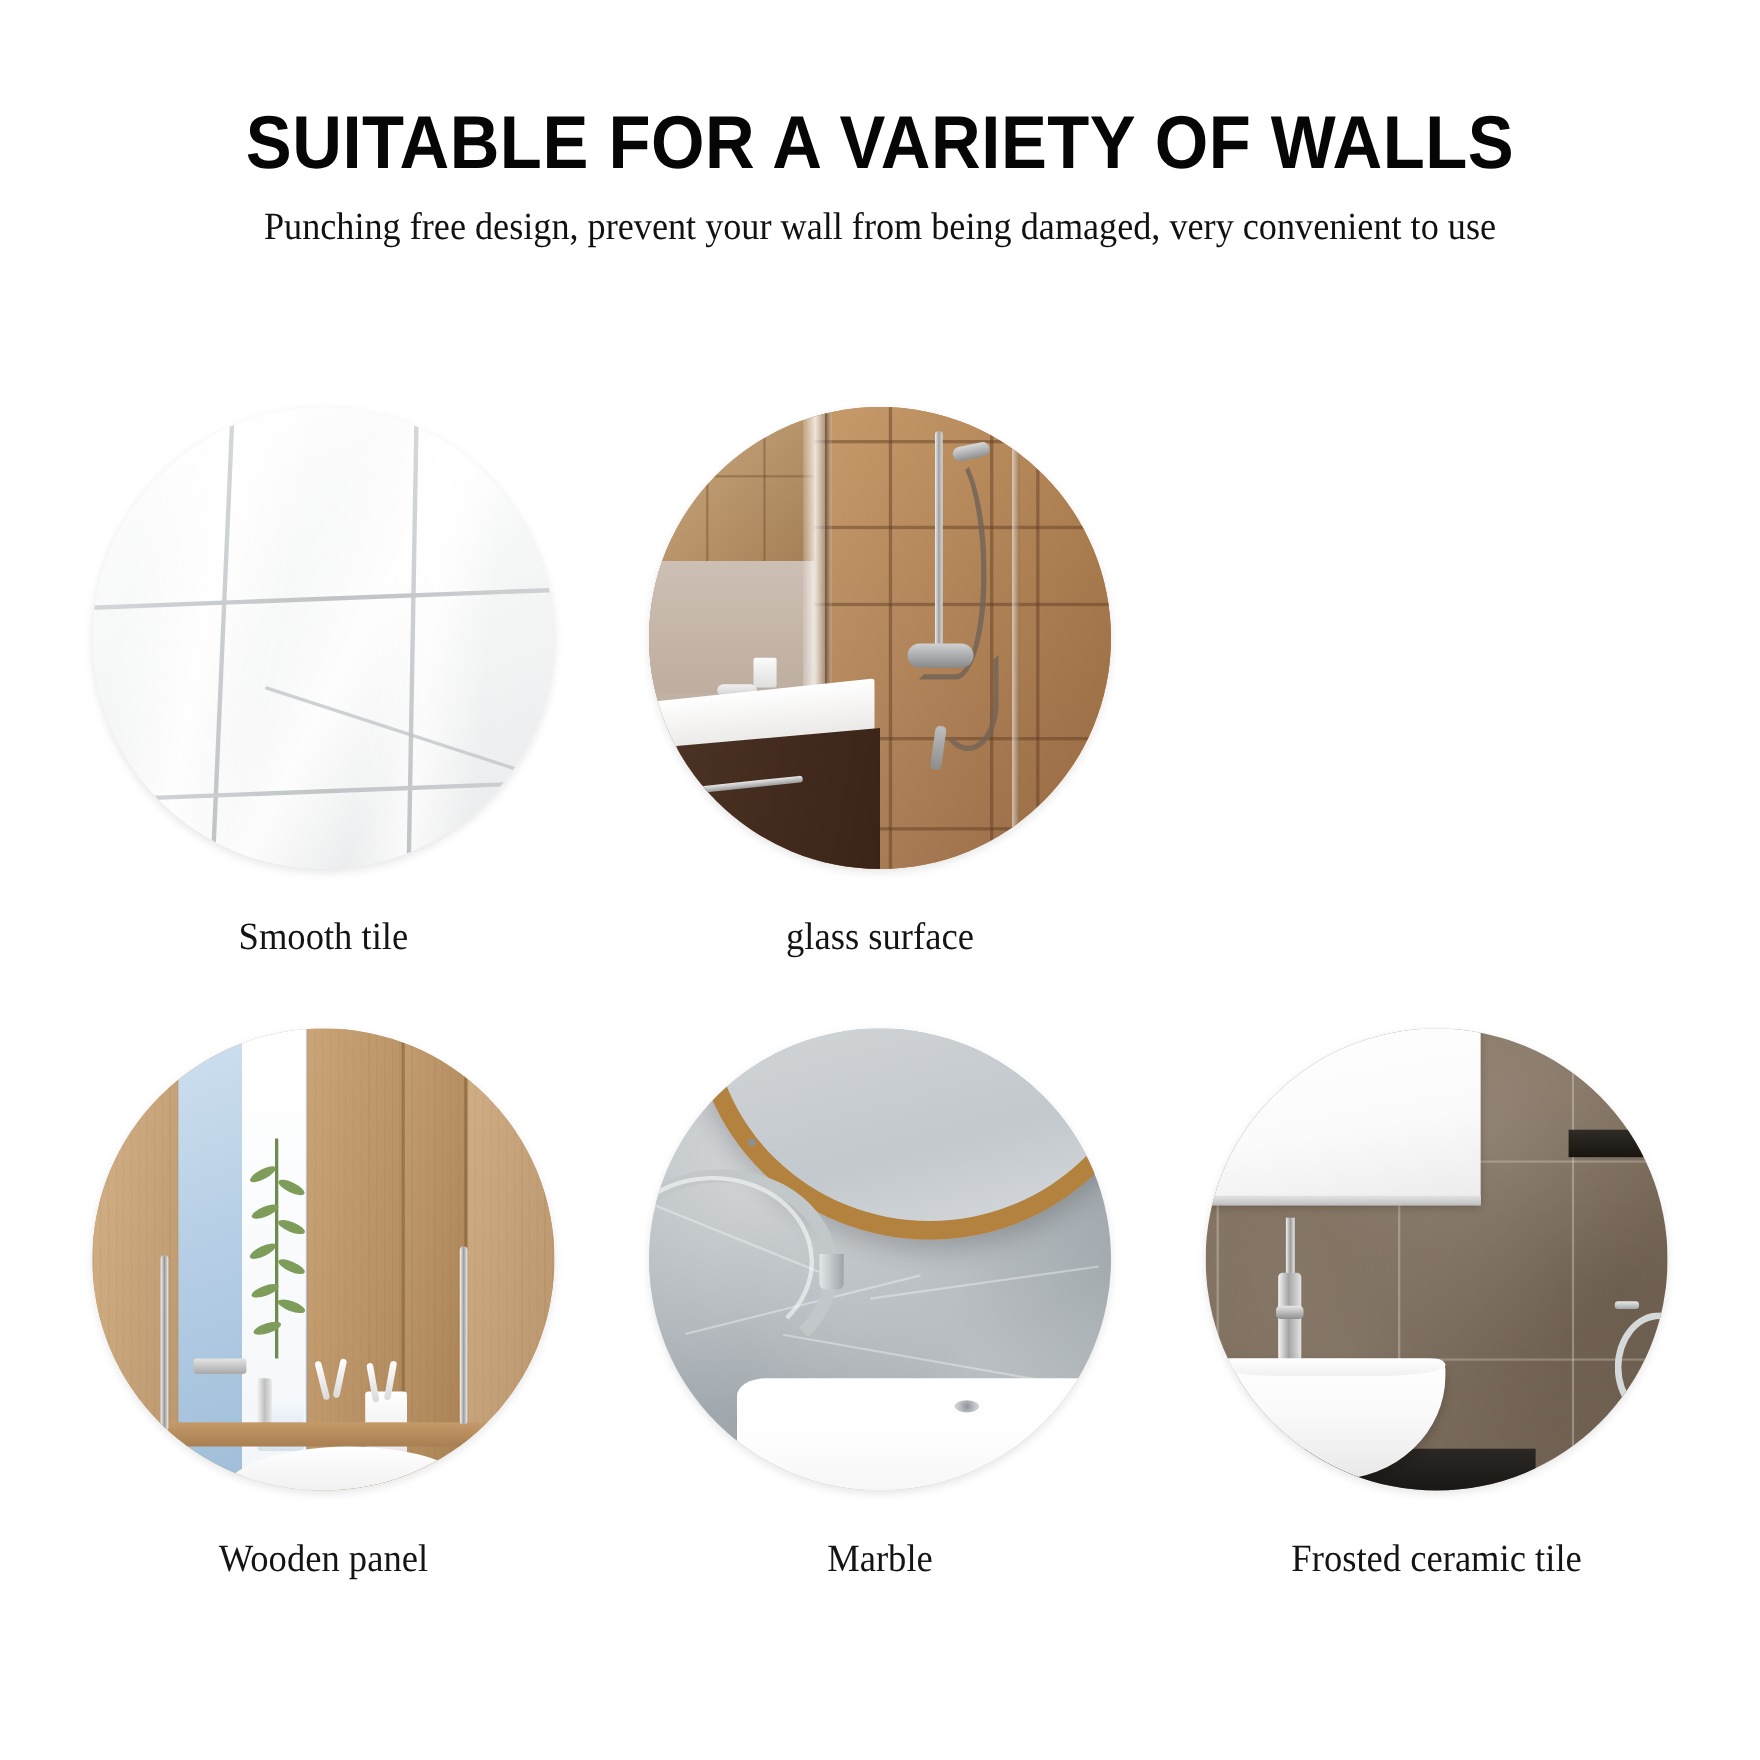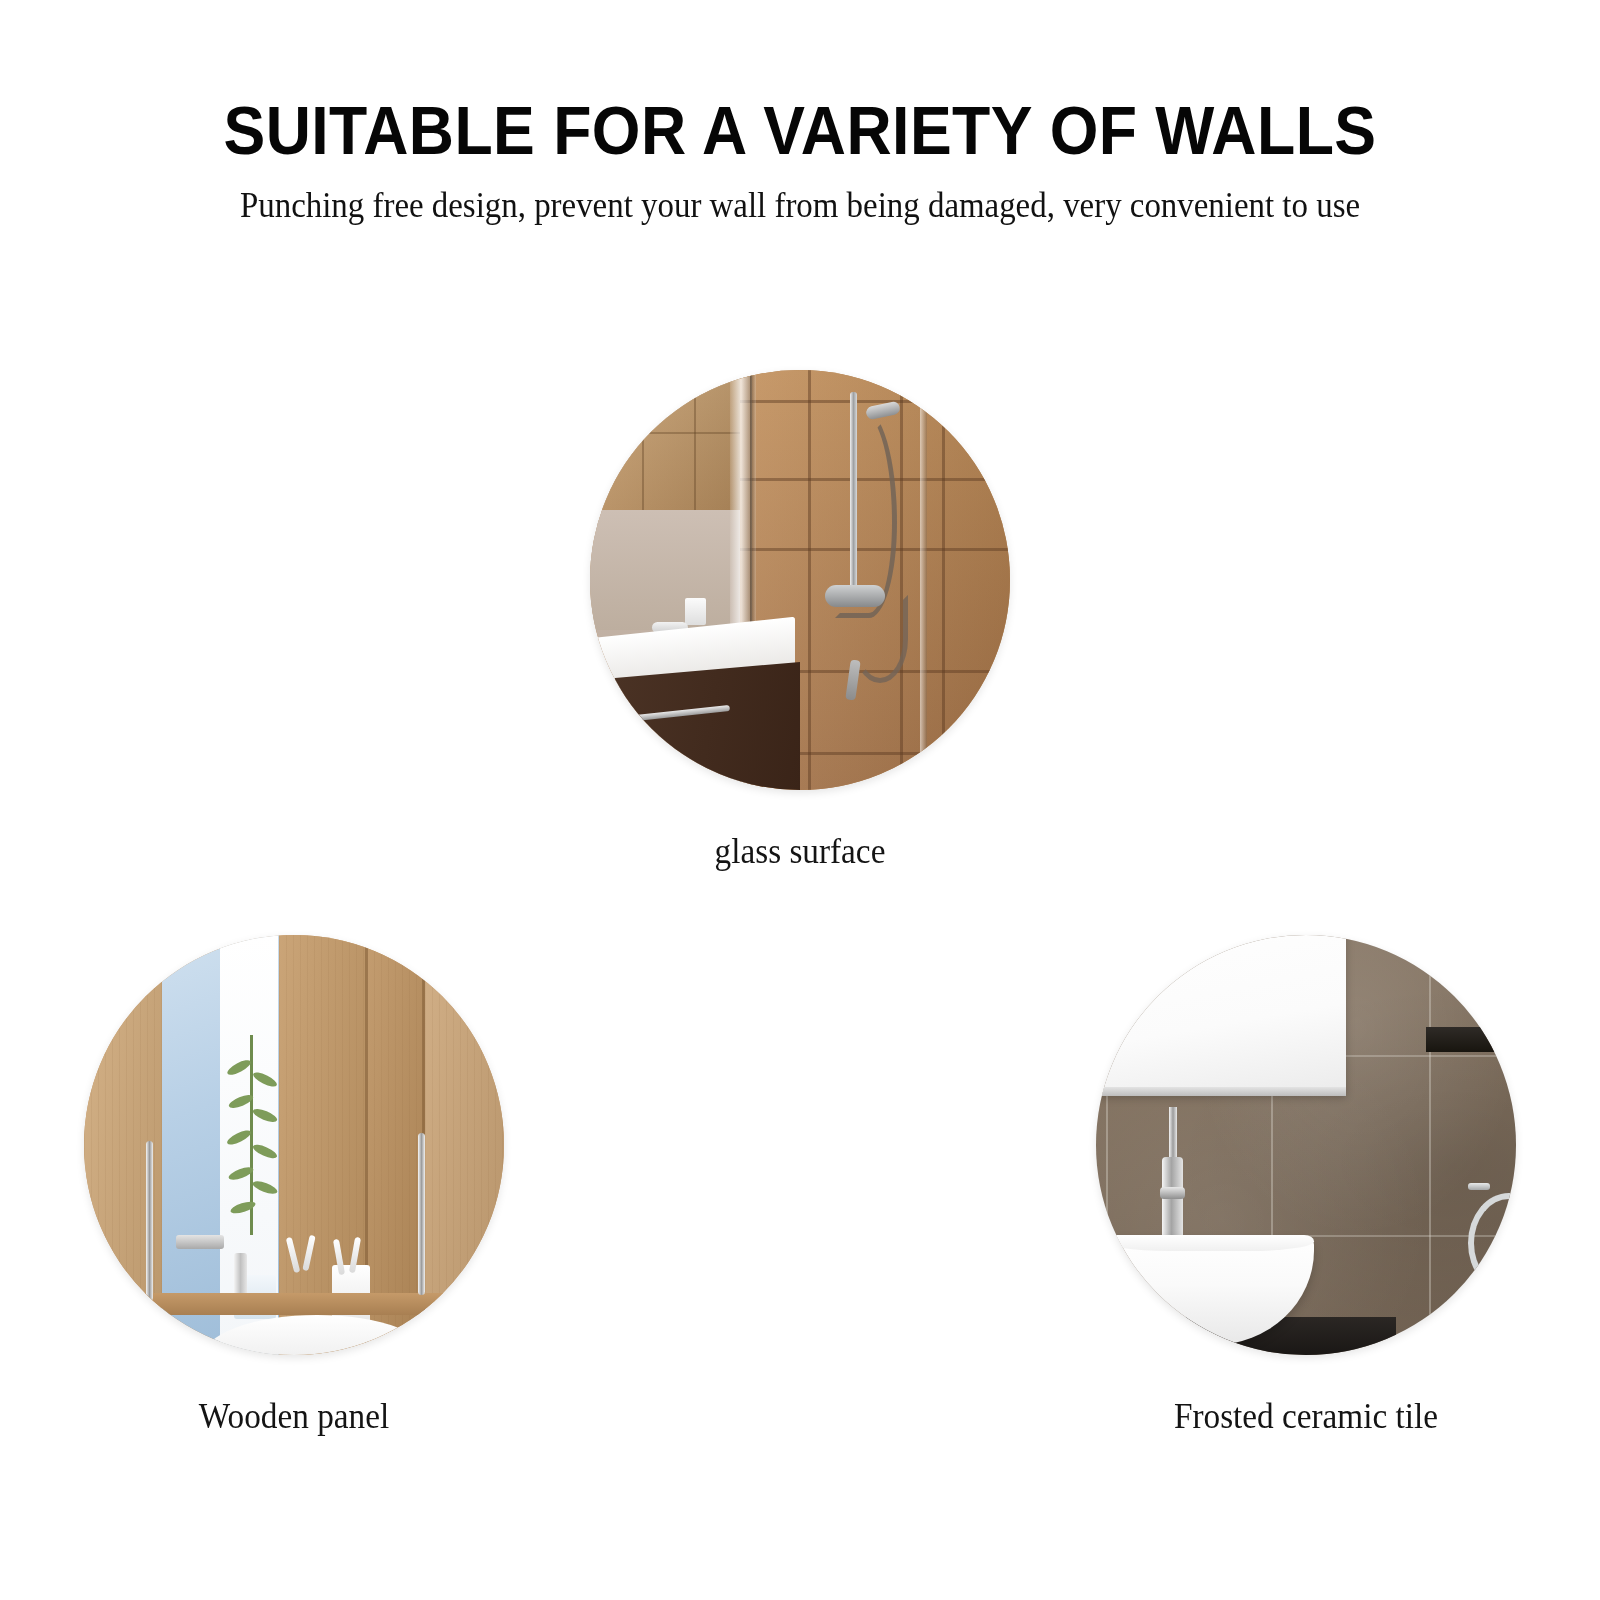--- a/index.html
+++ b/index.html
@@ -496,20 +496,34 @@
 
 <div class="header">
   <h1 class="title">SUITABLE FOR A VARIETY OF WALLS</h1>
   <p class="subtitle">Punching free design, prevent your wall from being damaged, very convenient to use</p>
 </div>
 
 <div class="grid">
 
   <div class="row">
 
+    <div class="cell c0">
+      <div class="photo">
+        <div class="scene s1">
+          <div class="sheen1"></div>
+          <div class="sheen2"></div>
+          <div class="grout g-v1"></div>
+          <div class="grout g-v2"></div>
+          <div class="grout g-h1"></div>
+          <div class="grout g-h2"></div>
+          <div class="grout g-d1"></div>
+        </div>
+      </div>
+      <div class="caption">Smooth tile</div>
+    </div>
 
     <div class="cell c1">
       <div class="photo">
         <div class="scene s2">
           <div class="leftroom"></div>
           <div class="mirror-strip"></div>
           <div class="upper-cab">
             <div class="cv" style="left:52px"></div>
             <div class="cv" style="left:104px"></div>
             <div class="ch" style="top:62px"></div>
@@ -580,20 +594,38 @@
           <div class="tbrush" style="left:222px; top:300px; transform:rotate(12deg)"></div>
           <div class="sinkcounter"></div>
           <div class="basin"></div>
           <div class="handle-l"></div>
           <div class="handle-r"></div>
         </div>
       </div>
       <div class="caption">Wooden panel</div>
     </div>
 
+    <div class="cell c1">
+      <div class="photo">
+        <div class="scene s5">
+          <div class="vein" style="left:30px;  top:250px; width:220px; transform:rotate(-14deg)"></div>
+          <div class="vein" style="left:120px; top:300px; width:260px; transform:rotate(10deg)"></div>
+          <div class="vein" style="left:-10px; top:190px; width:180px; transform:rotate(22deg)"></div>
+          <div class="vein" style="left:200px; top:230px; width:210px; transform:rotate(-8deg)"></div>
+          <div class="mirror-round"></div>
+          <div class="mirror-screw"></div>
+          <div class="spout-arc"></div>
+          <div class="spout-arc2"></div>
+          <div class="spout-tip"></div>
+          <div class="basin5"></div>
+          <div class="drain"></div>
+        </div>
+      </div>
+      <div class="caption">Marble</div>
+    </div>
 
     <div class="cell c2">
       <div class="photo">
         <div class="scene s6">
           <div class="mottle"></div>
           <div class="tile-grid-v" style="left:10px"></div>
           <div class="tile-grid-v" style="left:175px"></div>
           <div class="tile-grid-v" style="left:333px"></div>
           <div class="tile-grid-h" style="top:120px"></div>
           <div class="tile-grid-h" style="top:300px"></div>

